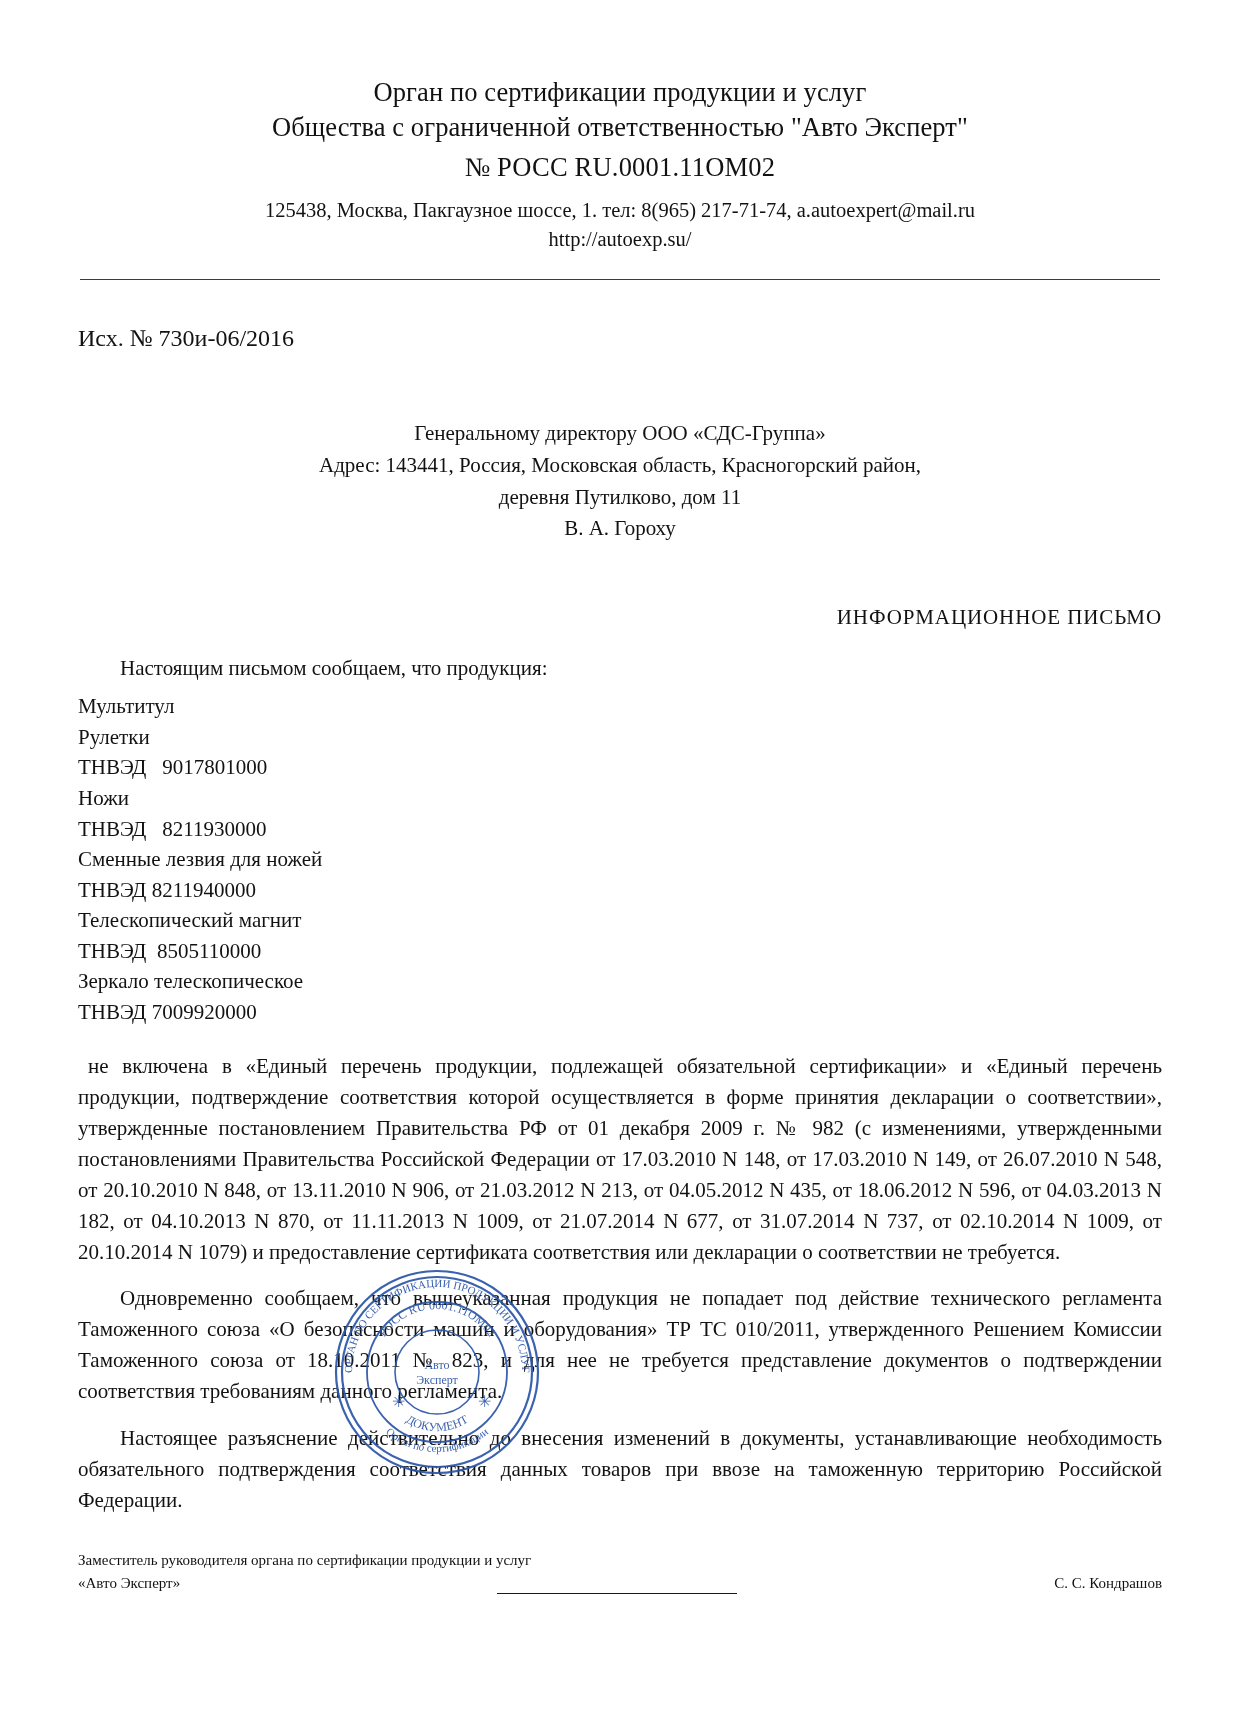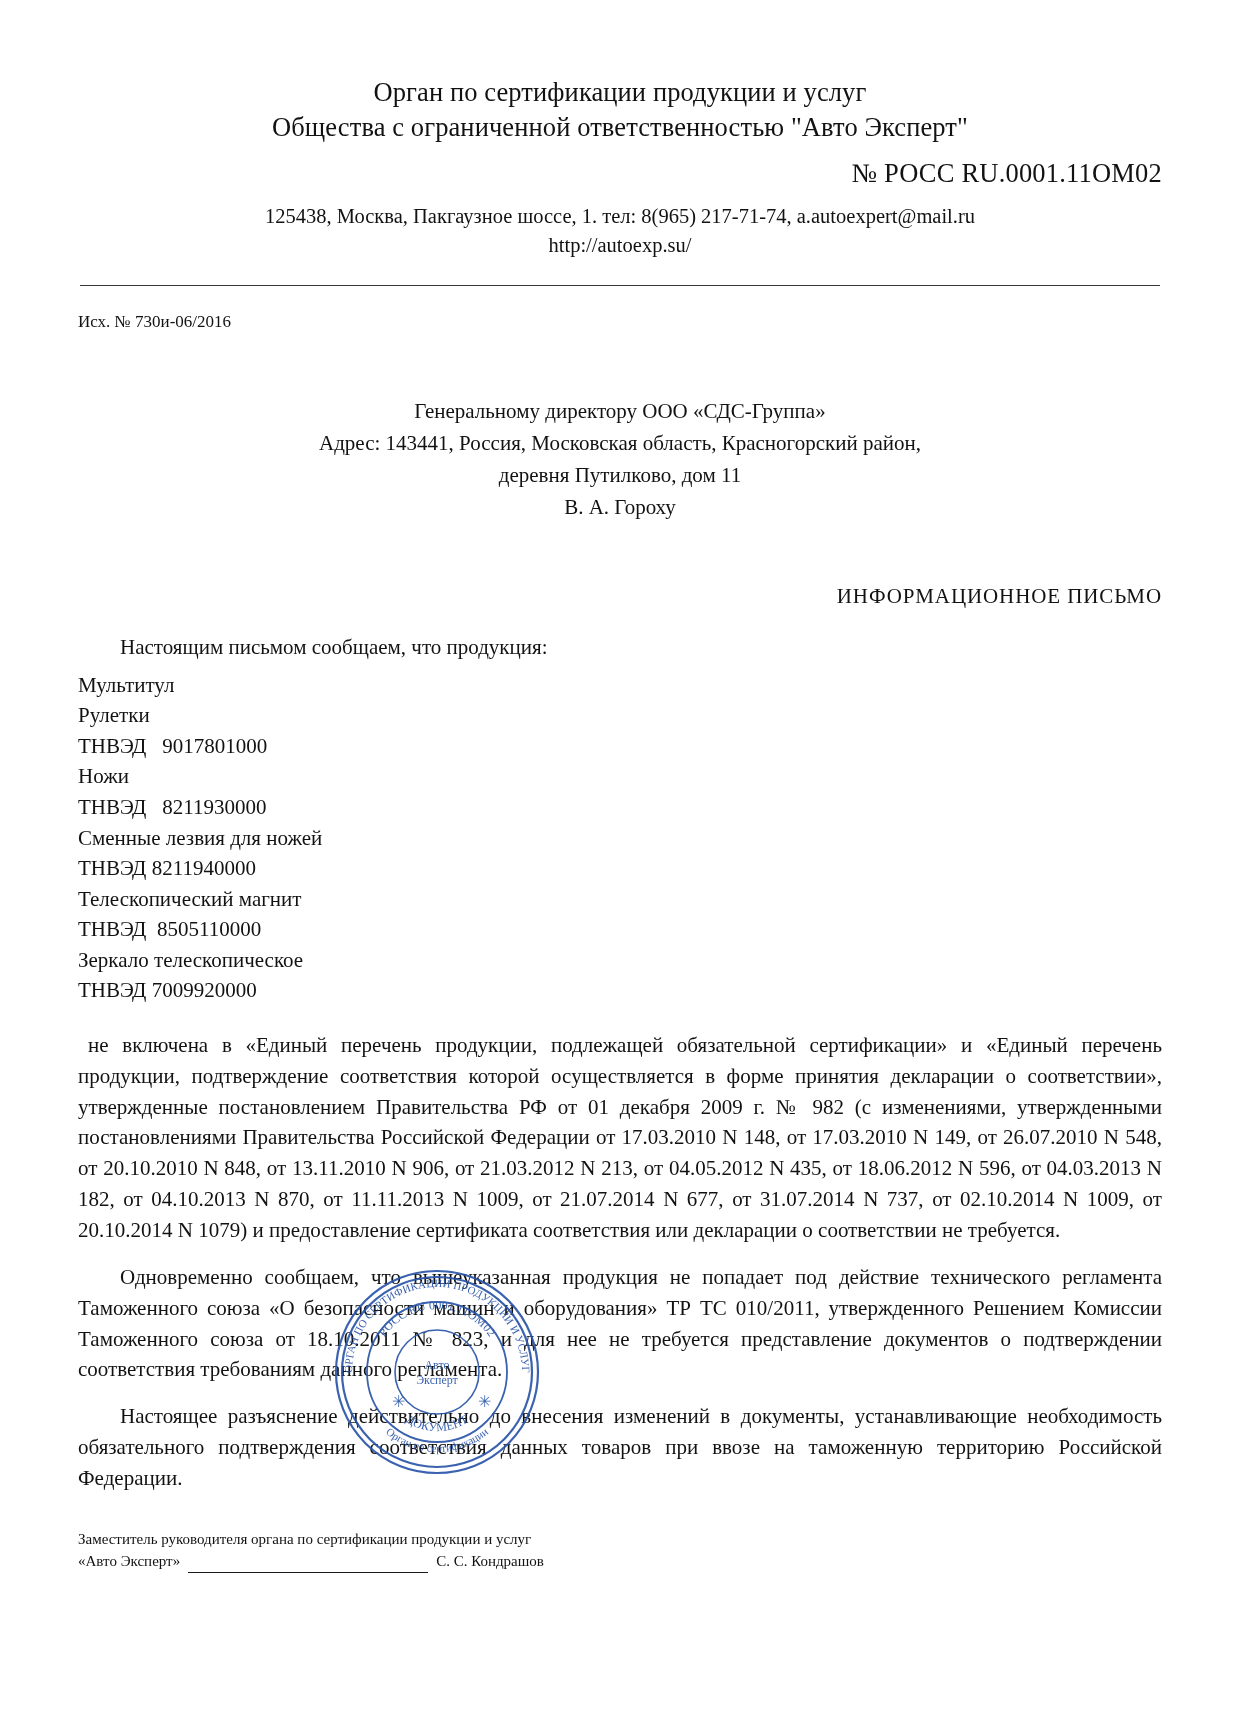--- a/index.html
+++ b/index.html
@@ -30,42 +30,41 @@
   .lh-line1 {
     font-size: 26.5px;
     letter-spacing: 0.1px;
   }
   .lh-line2 {
     font-size: 26.5px;
     letter-spacing: 0.1px;
   }
   .lh-line3 {
     font-size: 26.5px;
-    margin-top: 11px;
+    margin-top: 5px;
     letter-spacing: 0.2px;
-    text-align: right;
   }
   .lh-contact {
     font-size: 20.5px;
     margin-top: 10px;
     line-height: 1.5;
   }
   .lh-site {
     font-size: 20.5px;
   }
   .hr {
     border: none;
     border-top: 1px solid #3a3a3a;
     margin: 26px 2px 0 2px;
   }
 
   
   .refblock {
-    margin-top: 23px;
-    font-size: 17px;
+    margin-top: 40px;
+    font-size: 24px;
     line-height: 1.5;
   }
   .refblock .u {
     text-decoration: underline;
   }
 
   
   .addressee {
     margin-top: 62px;
     text-align: center;
@@ -114,20 +113,21 @@
   
   .signature {
     margin-top: 34px;
     font-size: 15px;
     line-height: 1.5;
   }
   .sig-row {
     display: flex;
     align-items: flex-end;
     white-space: nowrap;
+    justify-content: space-between;
   }
   .sig-line {
     flex: 0 0 240px;
     border-bottom: 1px solid #1a1a1a;
     height: 17px;
     margin: 0 8px;
   }
 
   
   .stamp {

